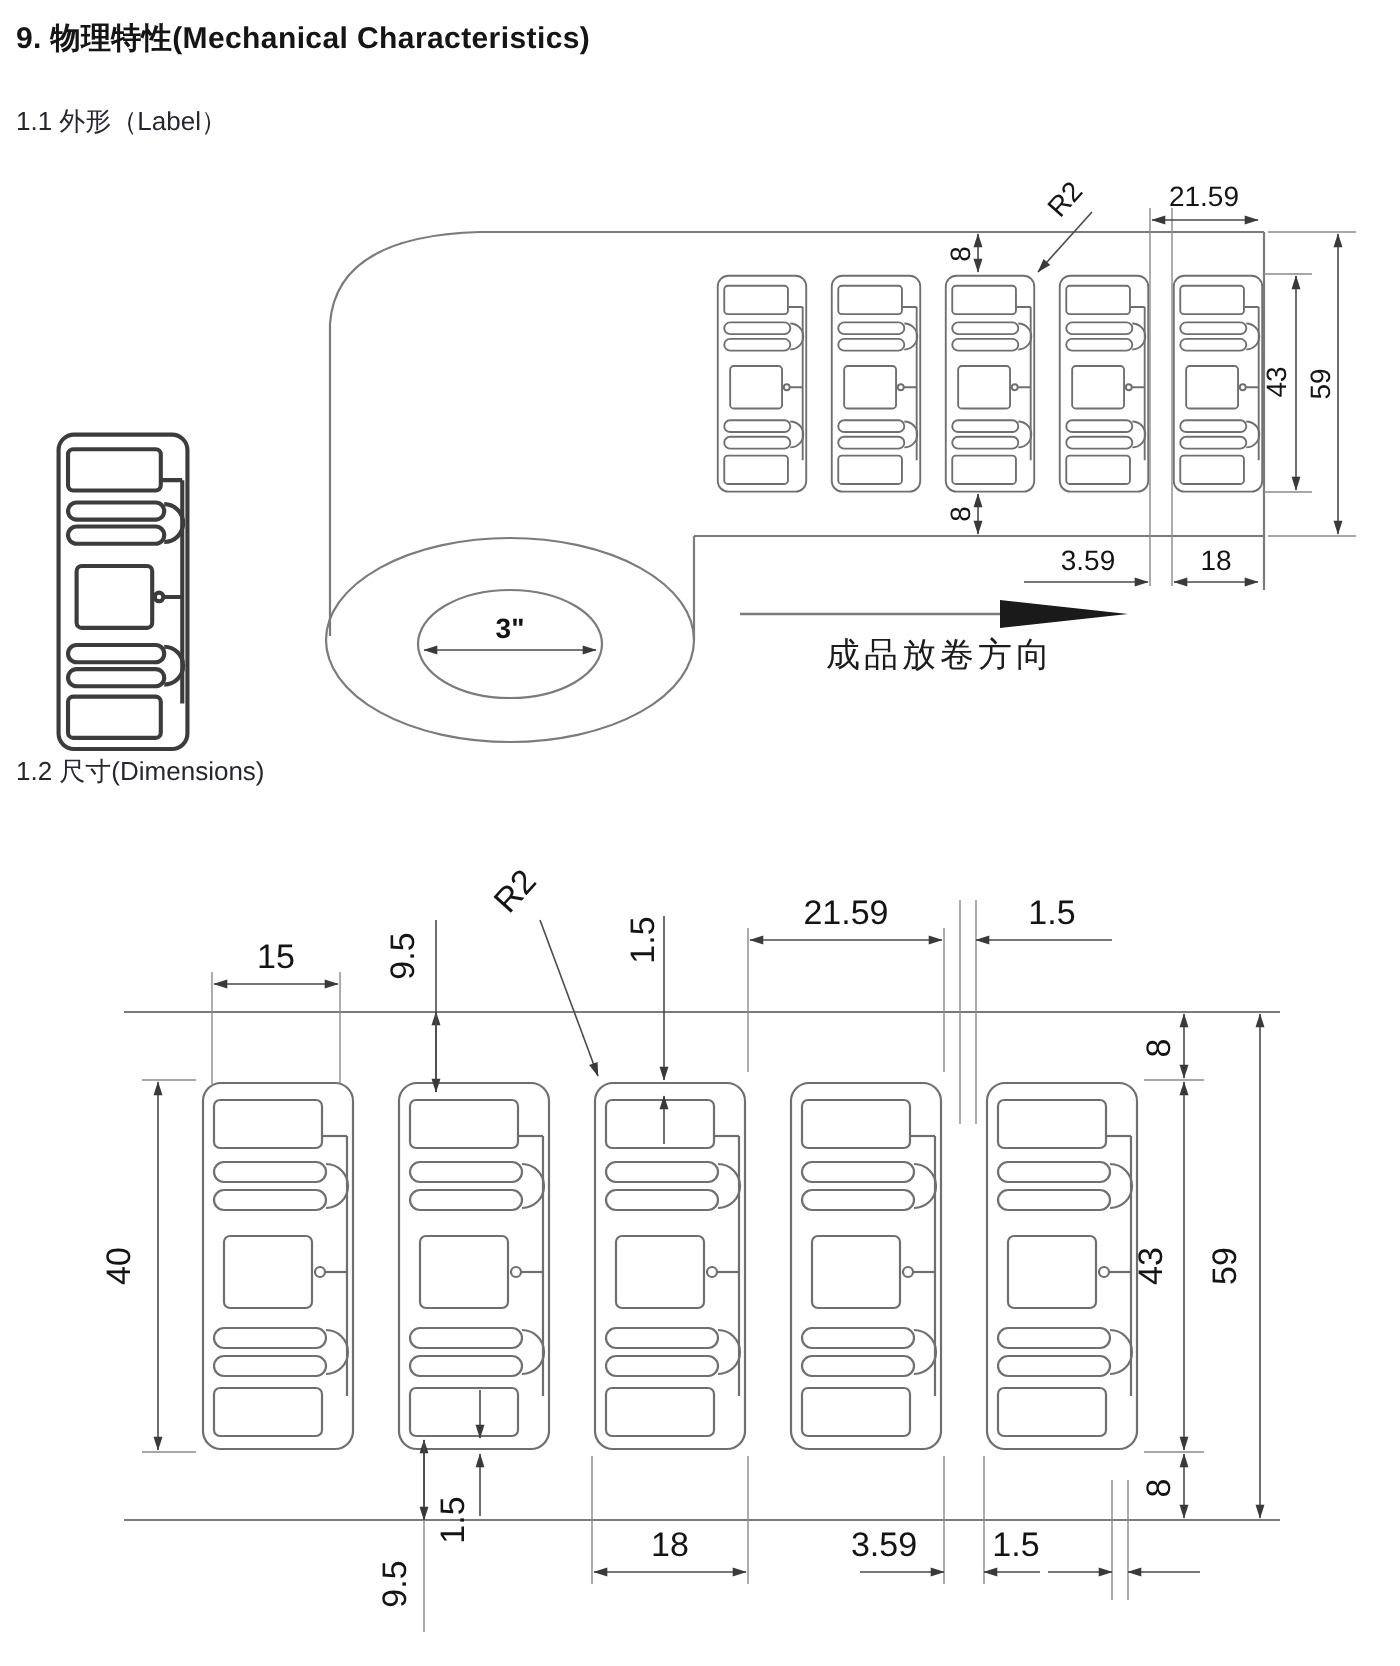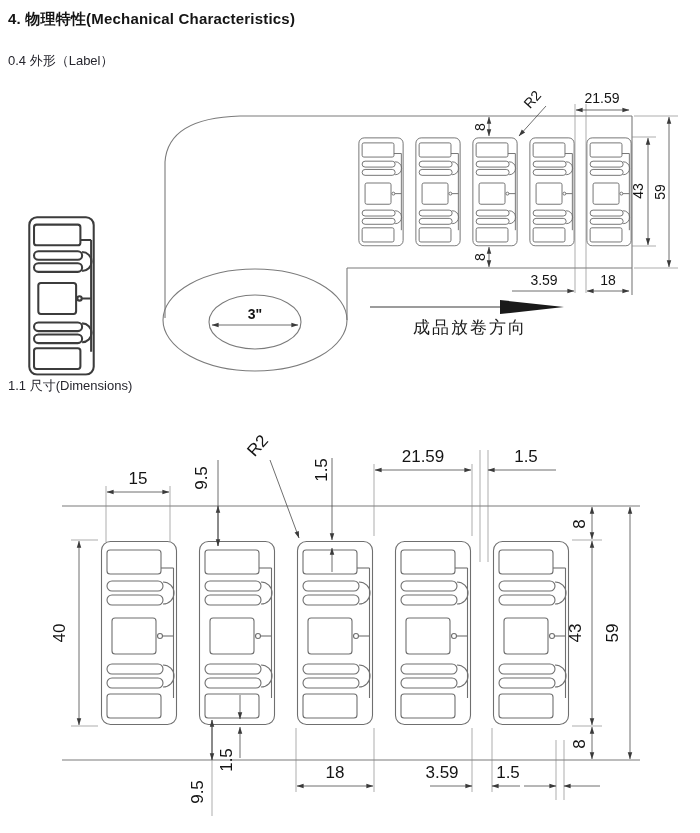--- a/index.html
+++ b/index.html
@@ -24,23 +24,23 @@
   .tag-s{stroke:#6f6f6f;stroke-width:1.6;}
   .tag-m{stroke:#6f6f6f;stroke-width:1.1;}
   .tag-b{stroke:#3c3c3c;stroke-width:2.4;}
   .unwind-text{font-size:17px;fill:#1c1c1c;letter-spacing:2px;}
 </style>
 </head>
 <body>
 
 <div class="page">
 
-  <div class="doc-heading">4. 物理特性(Mechanical Characteristics)</div>
-  <div class="doc-sub sub-1">0.4  外形（Label）</div>
-  <div class="doc-sub sub-2">1.1 尺寸(Dimensions)</div>
+  <div class="doc-heading">9. 物理特性(Mechanical Characteristics)</div>
+  <div class="doc-sub sub-1">1.1  外形（Label）</div>
+  <div class="doc-sub sub-2">1.2 尺寸(Dimensions)</div>
 
   <svg id="fig-roll" width="700" height="310" viewBox="0 85 700 310">
     <defs>
       <marker id="arr" viewBox="0 0 10 10" refX="9.5" refY="5" markerWidth="10" markerHeight="7" orient="auto-start-reverse" markerUnits="userSpaceOnUse">
         <path d="M0,1.8 L10,5 L0,8.2 Z" fill="#3a3a3a"></path>
       </marker>
       <symbol id="tagSym" viewBox="0 0 78 186">
         <rect x="1.5" y="1.5" width="75" height="183" rx="9"></rect>
         <rect x="7" y="10" width="54" height="24" rx="3"></rect>
         <line x1="61" y1="28" x2="73.5" y2="28"></line>

